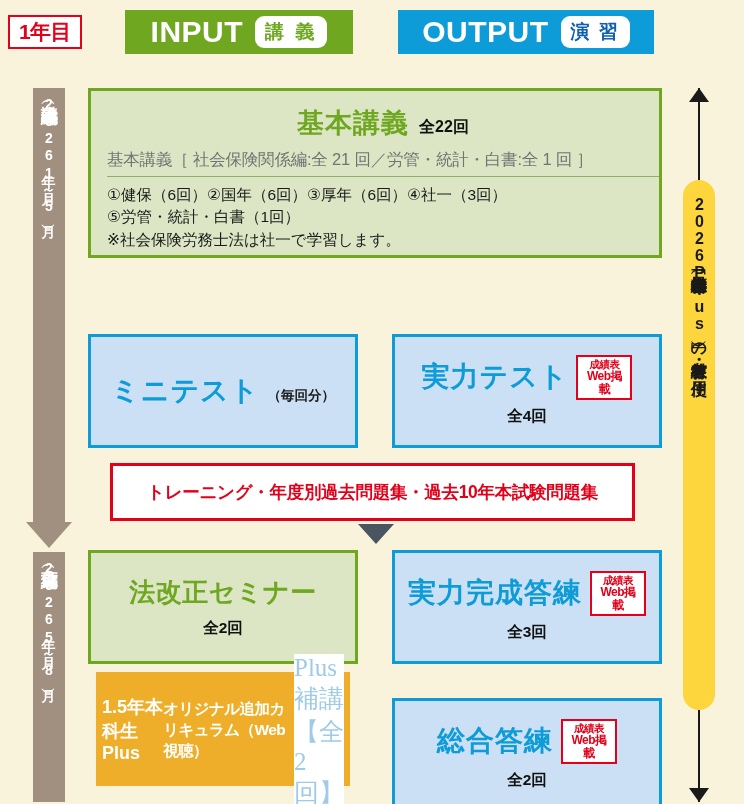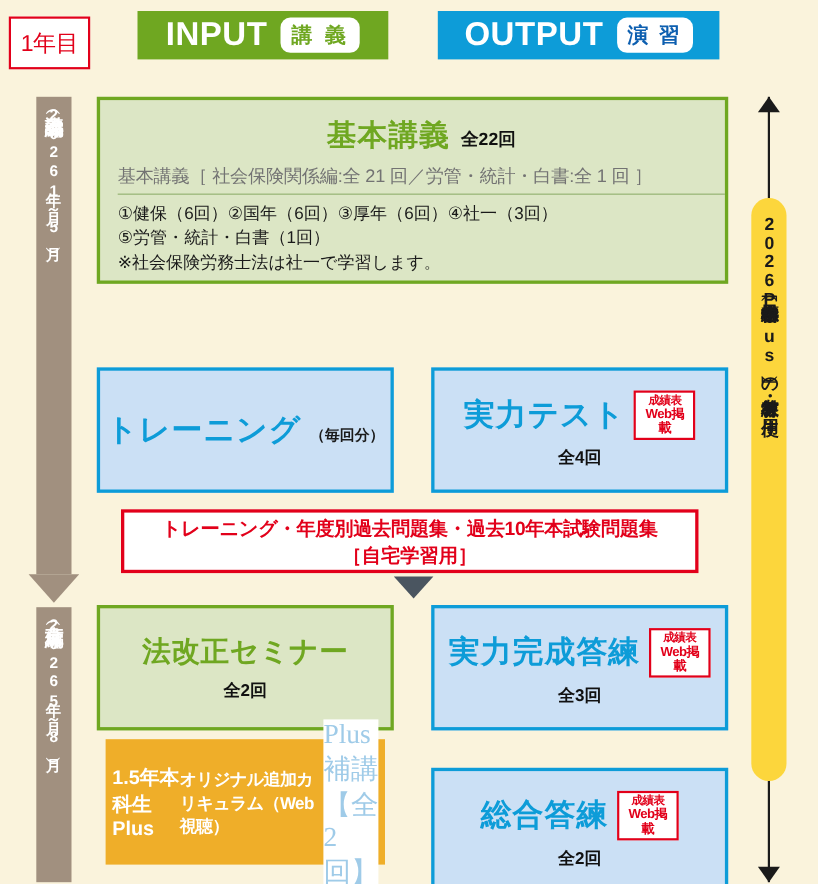--- a/index.html
+++ b/index.html
@@ -8,23 +8,23 @@
     width: 744px; height: 804px;
     background: #faf3dc;
     font-family: "Liberation Sans", "DejaVu Sans", sans-serif;
     overflow: hidden;
   }
   #root { position: relative; width: 744px; height: 804px; }
 
   
   .hdr-year {
     position: absolute; left: 8px; top: 15px;
-    width: 74px; height: 48px;
+    width: 74px; height: 34px;
     border: 2.5px solid #e2001a; background: #ffffff;
-    color: #e2001a; font-weight: normal; font-size: 21px;
+    color: #e2001a; font-weight: bold; font-size: 21px;
     display: flex; align-items: center; justify-content: center;
     letter-spacing: -0.5px;
   }
   .hdr-band {
     position: absolute; top: 10px; height: 44px;
     display: flex; align-items: center; justify-content: center; gap: 12px;
   }
   .hdr-band .bandtxt {
     color: #ffffff; font-weight: bold; font-size: 30px; letter-spacing: 0.5px;
   }
@@ -248,39 +248,38 @@
     <div id="basic-lines">
       <div>①健保（6回）②国年（6回）③厚年（6回）④社一（3回）</div>
       <div>⑤労管・統計・白書（1回）</div>
       <div>※社会保険労務士法は社一で学習します。</div>
     </div>
   </div>
 
 
   <div class="box tbox" id="box-mini">
     <div class="mini-row">
-      <span class="ttl">トレーニング</span>
+      <span class="ttl">ミニテスト</span>
       <span class="mini-note">（毎回分）</span>
     </div>
   </div>
 
   <div class="box tbox" id="box-jitsu">
     <div class="jitsu-row">
       <span class="ttl">実力テスト</span>
       <span class="webbadge">
         <span class="l1">成績表</span>
         <span class="l2">Web掲載</span>
       </span>
     </div>
     <div class="cnt">全4回</div>
   </div>
 
   <div class="box" id="box-training">
     <div class="l1">トレーニング・年度別過去問題集・過去10年本試験問題集</div>
-    <div class="l2">［自宅学習用］</div>
   </div>
   <div id="gray-tri"></div>
 
   <div class="box" id="box-hokaisei">
     <div class="ttl">法改正セミナー</div>
     <div class="cnt">全2回</div>
   </div>
 
   <div class="box tbox" id="box-jitsuryoku">
     <div class="jitsu-row">

